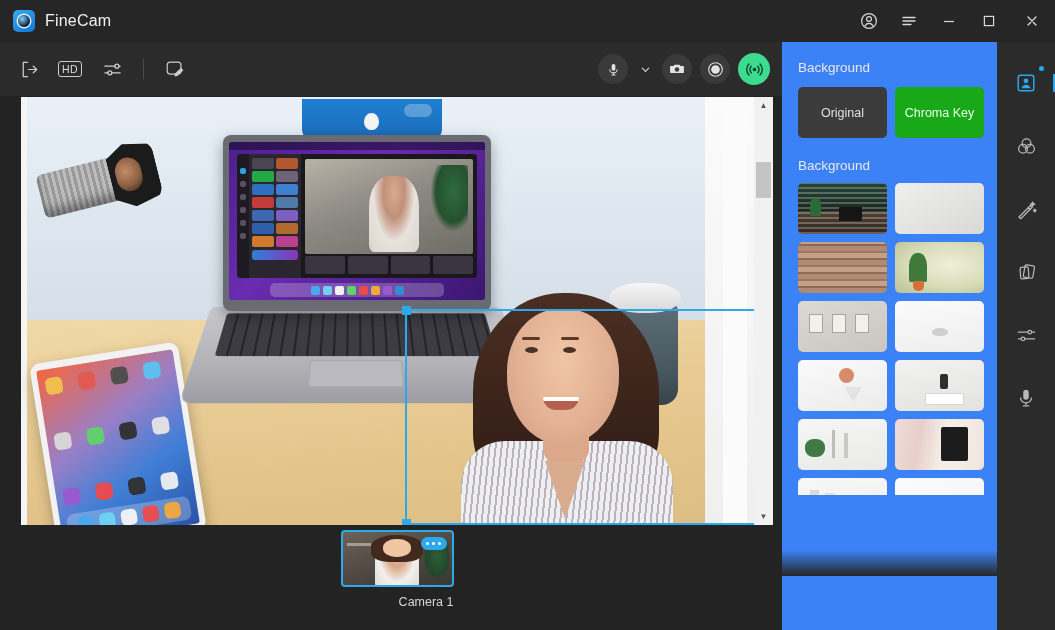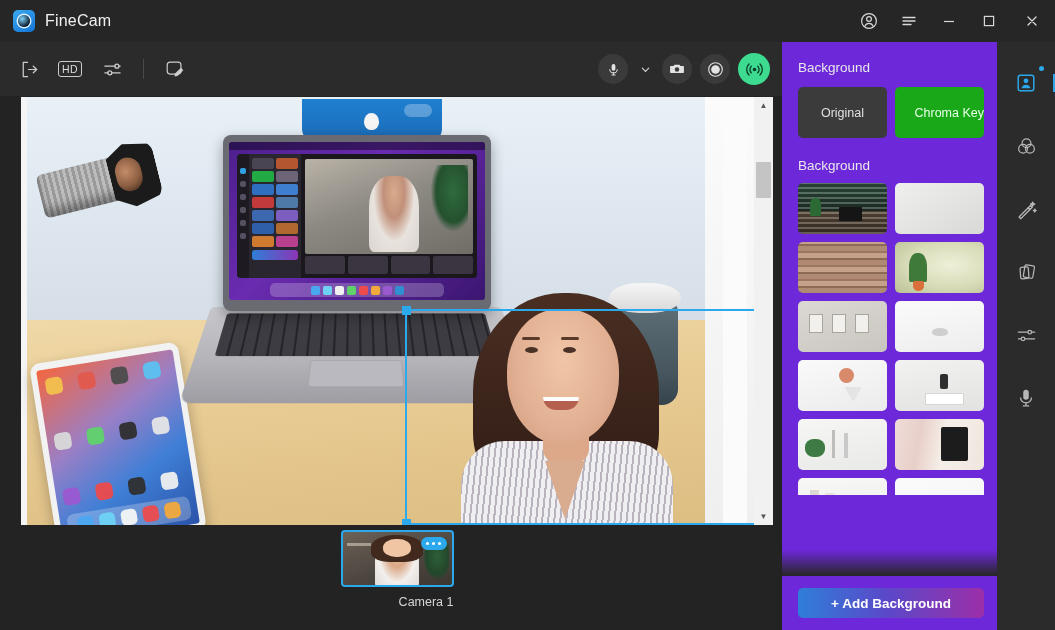--- a/index.html
+++ b/index.html
@@ -354,21 +354,21 @@
   .cam-add {
     width: 113px; height: 57px; border-radius: 4px; background: #4a4a4a;
     display: flex; align-items: center; justify-content: center; color: #e8e8e8;
     font-size: 28px; line-height: 1;
   }
   .cam-label { margin-top: 8px; color: #d6d6d6; font-size: 12.5px; }
 
   
   .rpanel {
     position: absolute; left: 782px; top: 42px; width: 215px; height: 588px;
-    background: #6d28d9;
+    background: #3b82f6;
   }
   .rp-title { color: #e8e8e8; font-size: 13.5px; padding: 18px 0 0 16px; }
   .mode-grid {
     display: grid; grid-template-columns: 89px 89px; gap: 8px;
     padding: 12px 0 0 16px;
   }
   .mode-btn {
     height: 51px; border-radius: 5px; position: relative;
     display: flex; align-items: center; justify-content: center;
     font-size: 12.5px; color: #e0e0e0; overflow: hidden;
@@ -376,21 +376,21 @@
   .mode-btn.original { background: #3b3b3b; }
   .mode-btn.blur {
     background: linear-gradient(160deg,#f0a05a 0%, #d1603f 22%, #7b3670 52%, #3a1f52 80%, #241436 100%);
     filter: blur(0px);
   }
   .mode-btn.blur::after {
     content:""; position:absolute; left:55%; top:16%; width:34%; height:38%;
     background: radial-gradient(circle,#ffd9a0 0%, rgba(255,200,120,0) 70%);
   }
   .mode-btn.blur span, .mode-btn.chroma span, .mode-btn.remove span, .mode-btn.original span { position: relative; z-index: 2; }
-  .mode-btn.chroma { background: #18a818; color: #e9ffe9; justify-content: flex-end; }
+  .mode-btn.chroma { background: #18a818; color: #e9ffe9; }
   .mode-btn.remove {
     background-color: #a8a8a8;
     background-image:
       linear-gradient(45deg,#8e8e8e 25%,transparent 25%,transparent 75%,#8e8e8e 75%),
       linear-gradient(45deg,#8e8e8e 25%,transparent 25%,transparent 75%,#8e8e8e 75%);
     background-size: 12px 12px;
     background-position: 0 0, 6px 6px;
     color: #5c5c5c;
     outline: 2px solid #2ca8ec; outline-offset: -2px;
   }
@@ -770,21 +770,20 @@
         <span style="position:absolute;left:14%;top:24%;width:10%;height:40%;background:#ddd9d2"></span>
         <span style="position:absolute;left:30%;top:30%;width:12%;height:34%;background:#e6e2db"></span>
 
       </div>
       <div class="bg-thumb" style="background:linear-gradient(170deg,#fbfbfb 0%,#f2f2f2 100%)">
         
       </div>
     </div>
 
     <div class="addbg-fade"></div>
-    <div class="addbg-btn">+ Add Background</div>
   </div>
 
   <div class="rrail">
     <div class="rr-item active">
       <svg width="22" height="22" viewBox="0 0 24 24" fill="none" stroke="currentColor" stroke-width="1.6">
         <rect x="3.5" y="3.5" width="17" height="17" rx="2.5"></rect>
         <circle cx="12" cy="9.6" r="2.6" fill="currentColor" stroke="none"></circle>
         <path d="M7 17.6c.9-2.6 2.8-3.8 5-3.8s4.1 1.2 5 3.8" fill="currentColor" stroke="none"></path>
       </svg>
       <span class="rr-badge"></span>

